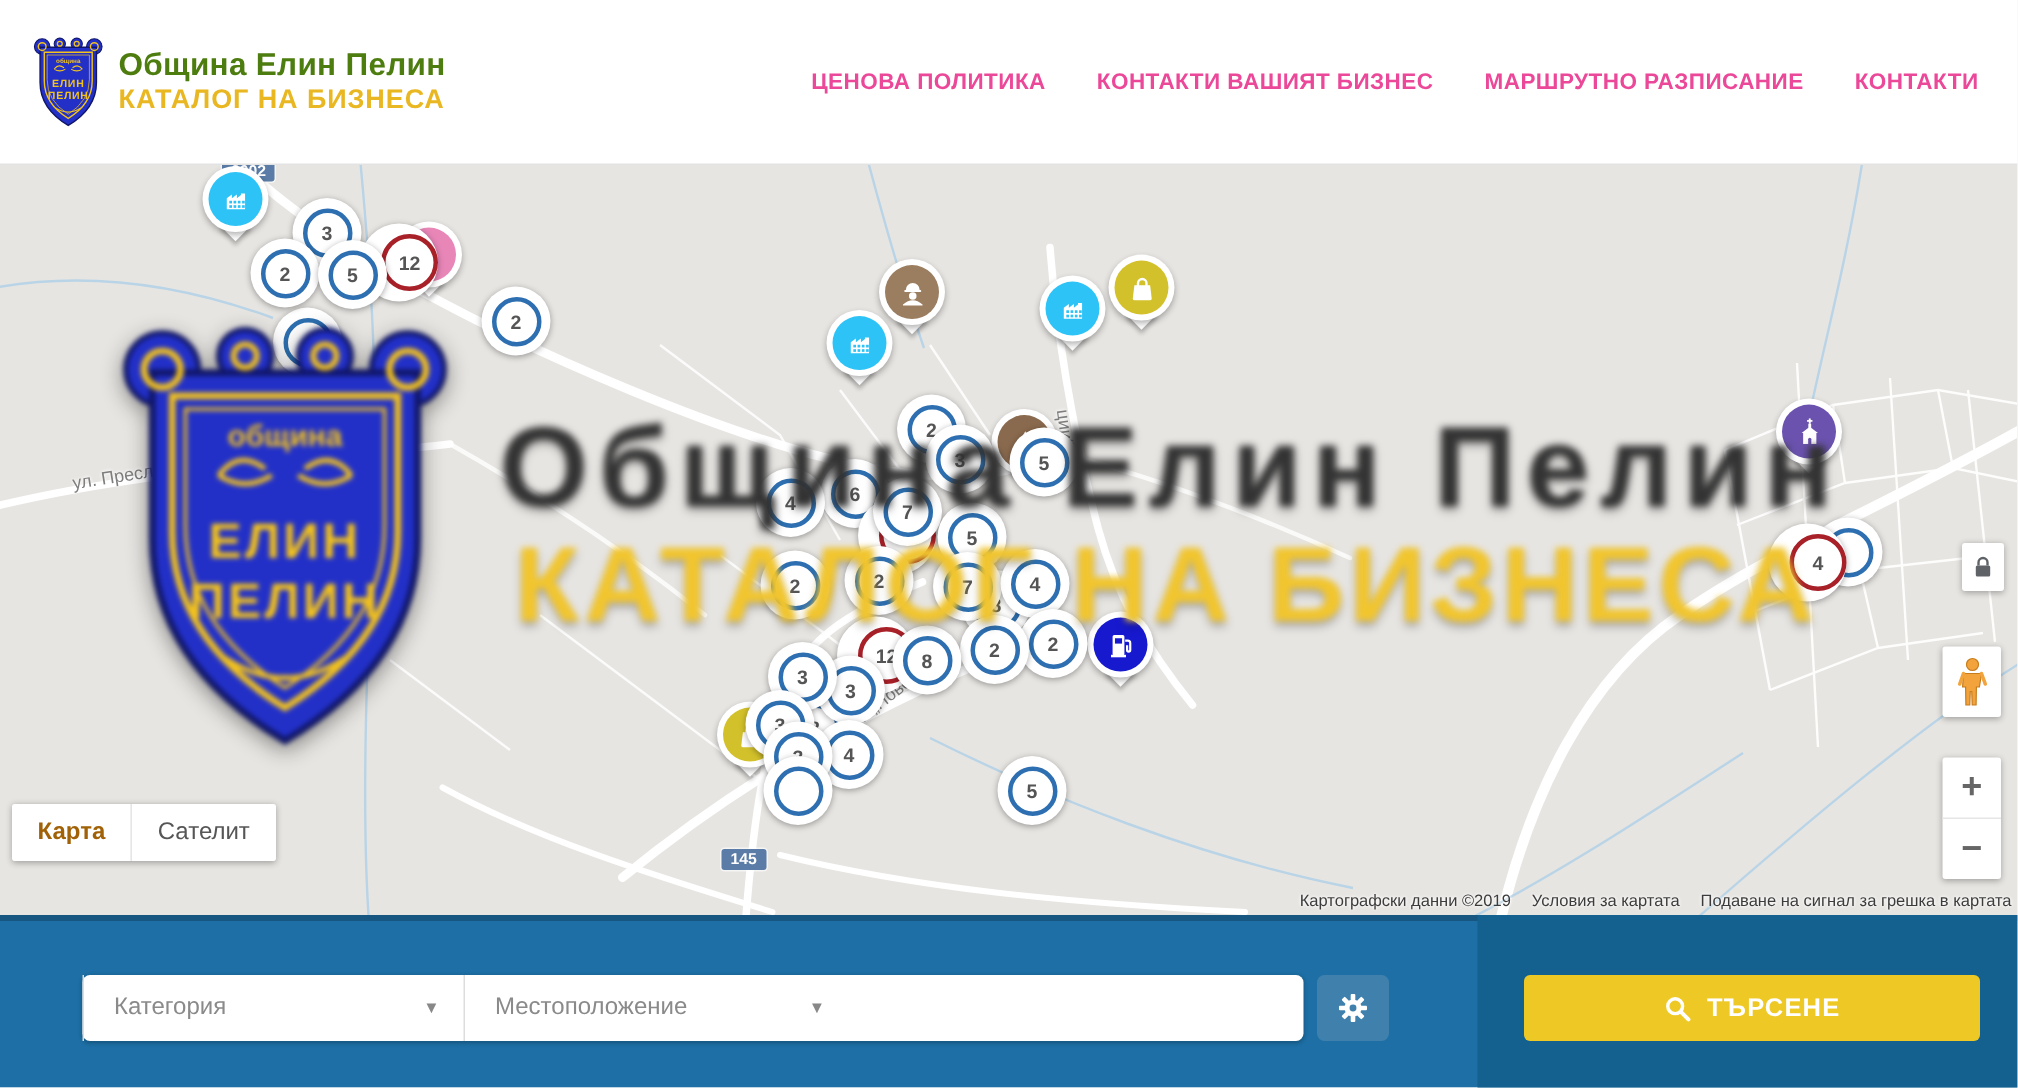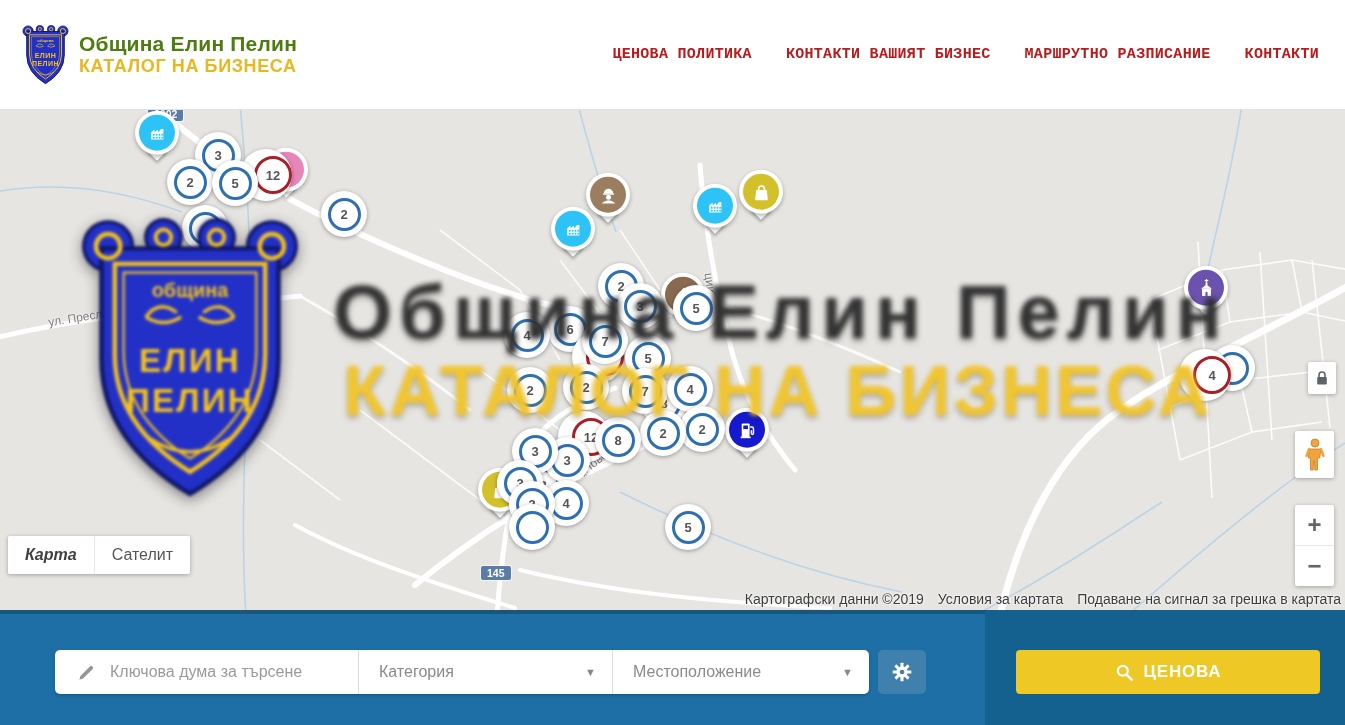--- a/index.html
+++ b/index.html
@@ -6,21 +6,21 @@
   html,body { width:1345px; height:725px; overflow:hidden; font-family:"Liberation Sans", sans-serif; background:#fff; }
 
   
   .header { position:relative; width:100%; height:110px; background:#fff; border-bottom:1px solid #e3e3e3; display:flex; align-items:center; justify-content:space-between; padding:0 26px 0 22px; z-index:30; }
   .brand { display:flex; align-items:center; gap:10px; }
   .crest-small { width:47px; height:62px; }
   .brand-text { display:flex; flex-direction:column; line-height:1.15; }
   .brand-title { font-size:21px; font-weight:700; color:#4d7c0f; letter-spacing:0.2px; }
   .brand-subtitle { font-size:18px; font-weight:700; color:#e9b721; letter-spacing:0.6px; }
   .nav { display:flex; gap:34px; }
-  .nav a { text-decoration:none; font-size:15px; font-weight:700; color:#b91c1c; letter-spacing:0.3px; white-space:nowrap; cursor:pointer;font-family:Liberation Mono, monospace; }
+  .nav a { text-decoration:none; font-size:15px; font-weight:700; color:#ec4899; letter-spacing:0.3px; white-space:nowrap; cursor:pointer; }
 
   
   .map { position:relative; width:100%; height:500px; background:#e7e5e2; overflow:hidden; }
   .map svg.roads { position:absolute; left:0; top:0; }
   .street-label { position:absolute; font-size:12px; color:#7e7e7e; text-shadow:0 0 2px #fff,0 0 3px #fff; white-space:nowrap; }
   .road-badge { position:absolute; background:#5a7ca6; color:#fff; font-size:10.5px; font-weight:700; padding:1px 6px; border-radius:2px; box-shadow:0 0 0 1px rgba(255,255,255,.6); }
 
   
   .pin { position:absolute; width:44px; height:54px; transform:translate(-50%,-82%); cursor:pointer; }
   .pin .tail { position:absolute; left:50%; top:32px; width:15px; height:15px; background:#fff; transform:translateX(-50%) rotate(45deg); box-shadow:2px 2px 3px rgba(0,0,0,.25); }
@@ -35,24 +35,24 @@
 
   
   .wm { position:absolute; pointer-events:none; }
   .wm-crest { left:79px; top:103px; width:222px; height:292px; filter:blur(1.6px) drop-shadow(0 4px 7px rgba(0,0,0,.45)); }
   .wm-line1 { left:333px; top:158px; font-size:76px; font-weight:700; letter-spacing:7px; color:#333; white-space:nowrap; filter:blur(2.4px); text-shadow:0 3px 5px rgba(0,0,0,.35); }
   .wm-line2 { left:343px; top:240px; font-size:71px; font-weight:700; letter-spacing:3px; color:#f1c52e; white-space:nowrap; filter:blur(2.2px); text-shadow:0 3px 5px rgba(0,0,0,.3); }
 
   
   .maptype { position:absolute; left:8px; top:426px; display:flex; box-shadow:0 1px 4px rgba(0,0,0,.3); border-radius:2px; overflow:hidden; z-index:6; }
   .maptype div { background:#fff; height:38px; padding:0 17px; display:flex; align-items:center; font-size:16px; cursor:pointer; }
-  .maptype .active { font-weight:700; color:#404040;font-style:italic; }
+  .maptype .active { font-weight:700; color:#a16207; }
   .maptype .inactive { color:#565656; border-left:1px solid #e6e6e6; }
   .google-logo { position:absolute; left:10px; top:468px; font-size:21px; font-weight:500; color:#fff; letter-spacing:0.5px; text-shadow:0 1px 3px rgba(0,0,0,.45); z-index:6;margin-top:36px; }
-  .attribution { position:absolute; right:4px; bottom:3px; font-size:14px; color:#3c3c3c; z-index:6; display:flex; gap:14px; text-shadow:0 0 2px #fff,0 0 3px #fff; }
+  .attribution { position:absolute; right:4px; bottom:3px; font-size:11px; color:#3c3c3c; z-index:6; display:flex; gap:14px; text-shadow:0 0 2px #fff,0 0 3px #fff; }
   .attribution span { cursor:default; }
   .attribution .link { cursor:pointer; }
   .ctl { position:absolute; background:#fff; box-shadow:0 1px 4px rgba(0,0,0,.3); border-radius:2px; z-index:6; display:flex; align-items:center; justify-content:center; cursor:pointer; }
   .ctl-lock { left:1308px; top:252px; width:28px; height:32px; }
   .ctl-pegman { left:1295px; top:321px; width:39px; height:47px; }
   .zoomctl { position:absolute; left:1295px; top:395px; width:39px; height:81px; background:#fff; box-shadow:0 1px 4px rgba(0,0,0,.3); border-radius:2px; z-index:6; display:flex; flex-direction:column; }
   .zoomctl div { flex:1; display:flex; align-items:center; justify-content:center; font-size:24px; font-weight:700; color:#666; cursor:pointer; }
   .zoomctl .zin { border-bottom:1px solid #e6e6e6; }
 
   
@@ -447,26 +447,20 @@
   </div>
   <div class="zoomctl">
     <div class="zin">+</div>
     <div>−</div>
   </div>
 </div>
 
 <div class="searchbar">
   <div class="darkpanel"></div>
   <div class="fieldgroup">
-    <div class="fg-section fg-keyword">
-      <svg width="19" height="19" viewBox="0 0 20 20">
-        <path d="M2.5 17.5 L3.6 13.6 L13.8 3.4 a1.4 1.4 0 0 1 2 0 l0.8 0.8 a1.4 1.4 0 0 1 0 2 L6.4 16.4 z" fill="#969696"></path>
-      </svg>
-      <input type="text" placeholder="Ключова дума за търсене" style="">
-    </div>
     <div class="fg-section fg-select fg-category">
       <span>Категория</span>
       <span class="caret">▼</span>
     </div>
     <div class="fg-section fg-select fg-location">
       <span>Местоположение</span>
       <span class="caret">▼</span>
     </div>
   </div>
   <button class="gearbtn">
@@ -483,15 +477,15 @@
         <circle cx="10" cy="10" r="5.2"></circle>
       </g>
       <circle cx="10" cy="10" r="2.1" fill="#4080ad"></circle>
     </svg>
   </button>
   <button class="searchbtn">
     <svg width="19" height="19" viewBox="0 0 20 20">
       <circle cx="8.2" cy="8.2" r="5.2" fill="none" stroke="#fff" stroke-width="2.4"></circle>
       <line x1="12.2" y1="12.2" x2="17.5" y2="17.5" stroke="#fff" stroke-width="2.8" stroke-linecap="round"></line>
     </svg>
-    <span>ЦЕНОВА</span>
+    <span>ТЪРСЕНЕ</span>
   </button>
 </div>
 
 </body></html>

